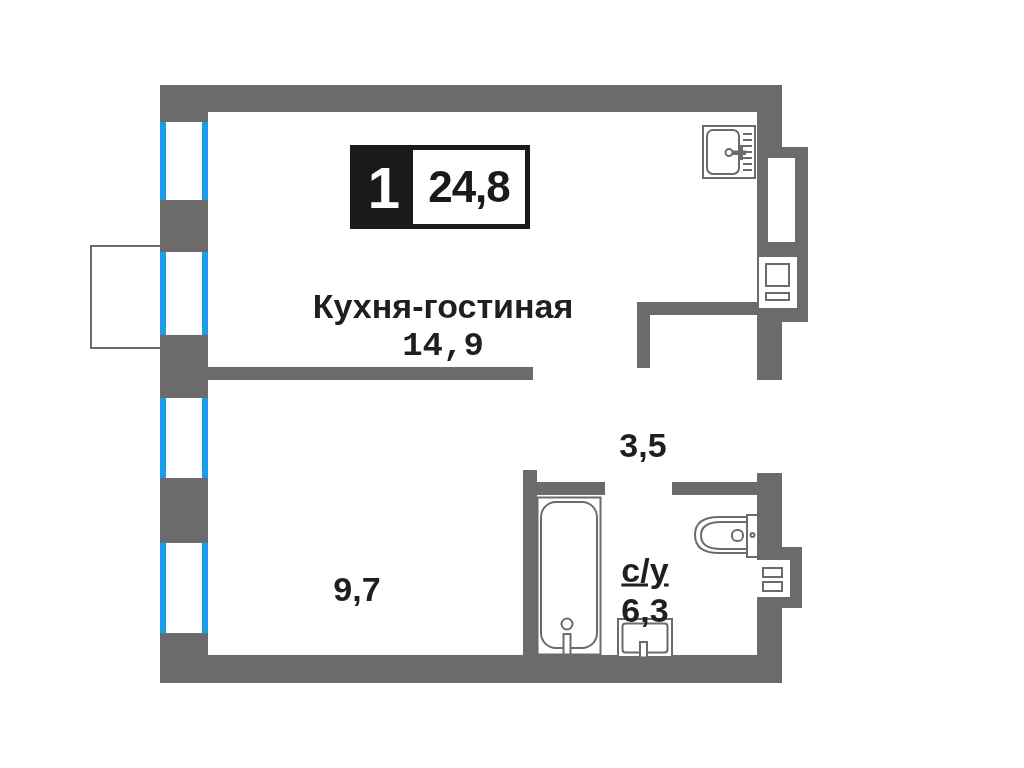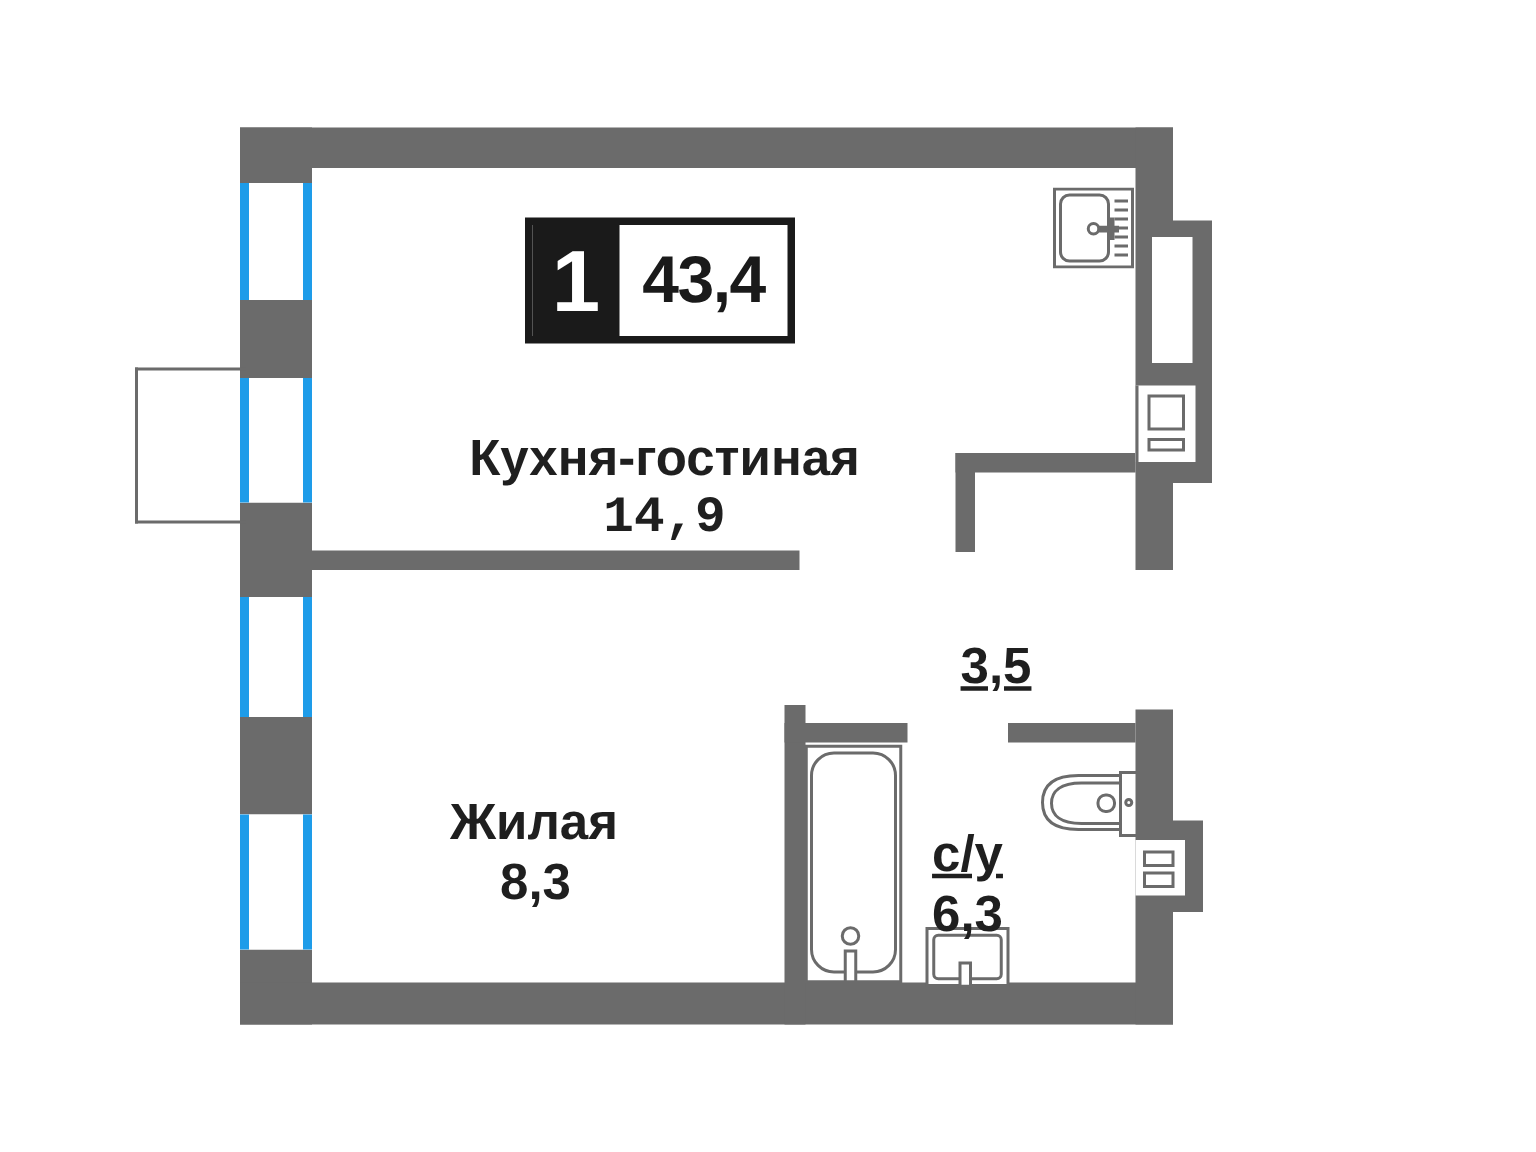--- a/index.html
+++ b/index.html
@@ -124,27 +124,26 @@
   <svg class="fixture" style="left:693px;top:513px;" width="66" height="46" viewBox="0 0 66 46">
     <rect class="fx-stroke" x="54" y="2" width="11" height="42"></rect>
     <path class="fx-stroke" d="M54 4 L26 4 C9 4 2 11 2 22 C2 33 9 40 26 40 L54 40 Z"></path>
     <path class="fx-stroke" d="M54 9 L28 9 C14 9 8 14.5 8 22.5 C8 30.5 14 36 28 36 L54 36 Z"></path>
     <rect class="fx-stroke" x="39" y="17" width="11" height="11" rx="5"></rect>
     <circle class="fx-stroke" cx="59.5" cy="22" r="2"></circle>
   </svg>
 
   <div class="badge">
     <div class="rooms">1</div>
-    <div class="area">43,4</div>
+    <div class="area">24,8</div>
   </div>
 
   <div class="label" style="left:443px;top:274px;">Кухня-гостиная</div>
   <div class="label" style="left:443px;top:314px;font-family:Liberation Mono, monospace;">14,9</div>
 
-  <div class="label" style="left:356px;top:517px;">Жилая</div>
-  <div class="label" style="left:357px;top:557px;">8,3</div>
+  <div class="label" style="left:357px;top:557px;">9,7</div>
 
-  <div class="label" style="left:664px;top:413px;text-decoration:underline;">3,5</div>
+  <div class="label" style="left:643px;top:413px;">3,5</div>
 
   <div class="label" style="left:645px;top:538px;text-decoration:underline;">с/у</div>
   <div class="label" style="left:645px;top:578px;">6,3</div>
 
 </div>
 
 </body></html>

